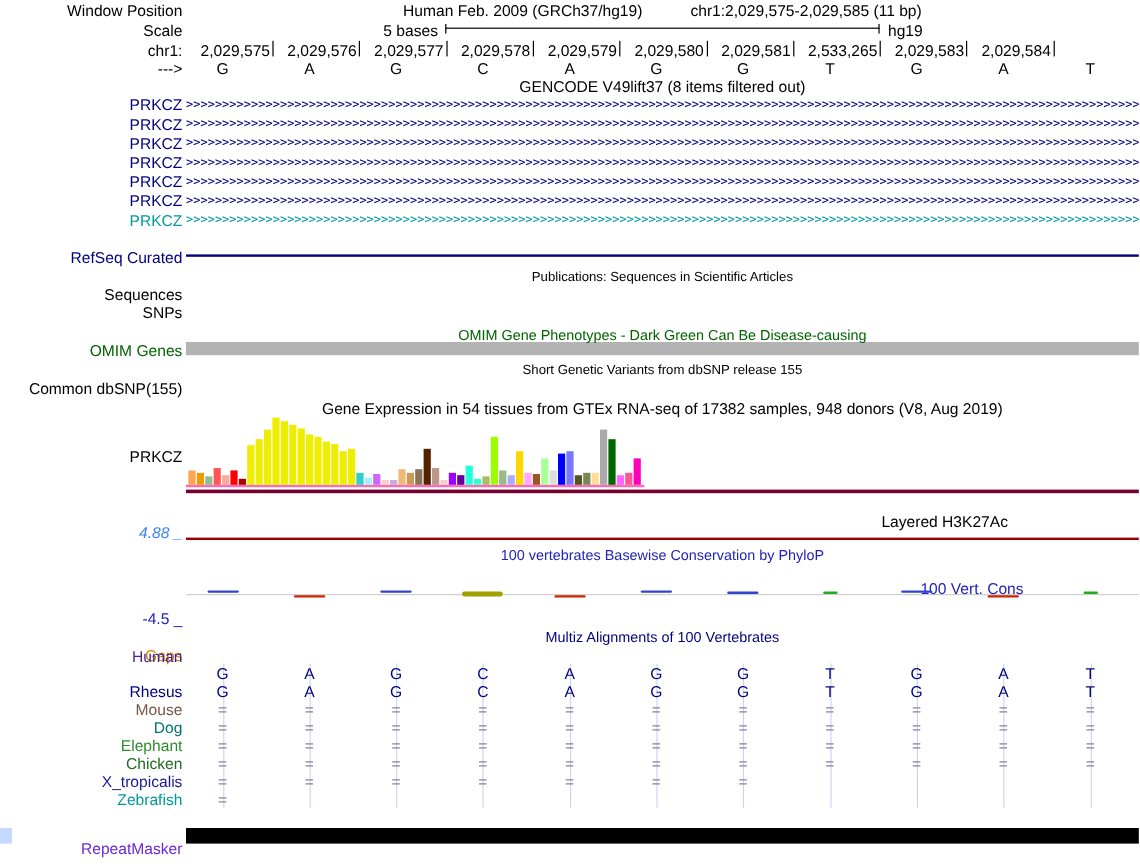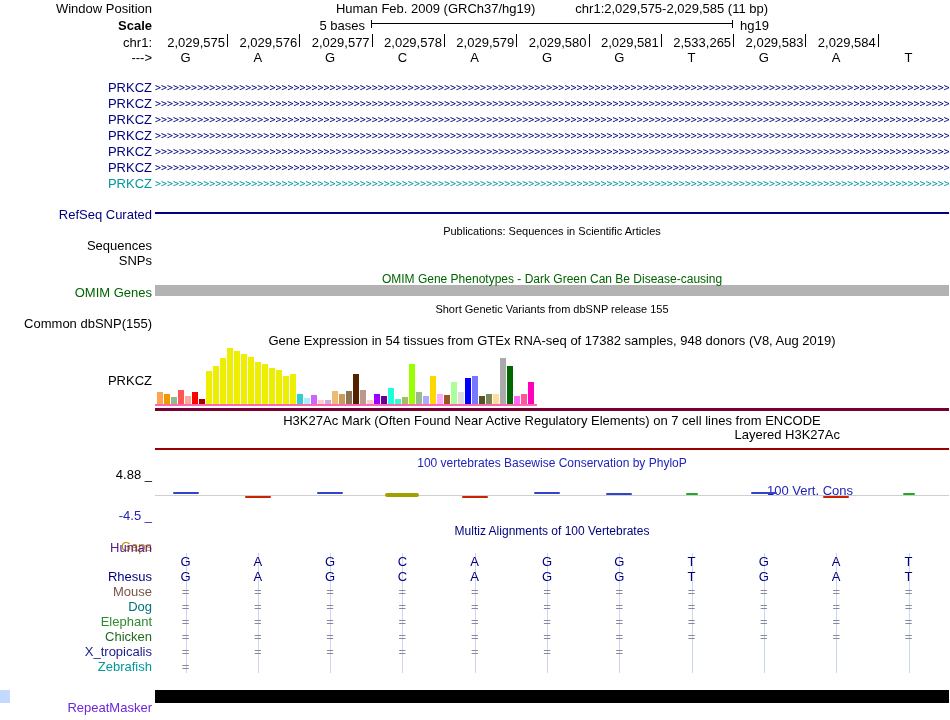--- a/index.html
+++ b/index.html
@@ -27,39 +27,39 @@
   <div class="abs" style="left: 155px; top: 212px; width: 794px; height: 2px; background: rgb(0, 0, 128);"></div>
   <div class="abs" style="left: 155px; top: 285px; width: 794px; height: 11px; background: rgb(179, 179, 179);"></div>
   <div class="abs" style="left: 155px; top: 404px; width: 382px; height: 2px; background: rgb(255, 105, 180);"></div>
   <div class="abs" style="left: 155px; top: 408px; width: 794px; height: 3px; background: rgb(119, 0, 51);"></div>
   <div class="abs" style="left: 155px; top: 448px; width: 794px; height: 2px; background: rgb(153, 0, 0);"></div>
   <div class="abs" style="left: 155px; top: 495px; width: 794px; height: 1px; background: rgb(207, 207, 207);"></div>
   <div class="abs" style="left: 155px; top: 690px; width: 794px; height: 13px; background: rgb(0, 0, 0);"></div>
   <div class="abs" style="left: 0px; top: 690px; width: 10px; height: 13px; background: rgb(195, 217, 255);"></div>
 
 <div class="abs nw" style="right: 798px; top: 1px; color: rgb(0, 0, 0);">Window Position</div>
-    <div class="abs nw" style="right: 798px; top: 18px; color: rgb(0, 0, 0); font-weight: bold;">Scale</div>
+    <div class="abs nw" style="right: 798px; top: 18px; color: rgb(0, 0, 0);">Scale</div>
     <div class="abs nw" style="right: 798px; top: 35px; color: rgb(0, 0, 0);">chr1:</div>
     <div class="abs nw" style="right: 798px; top: 50px; color: rgb(0, 0, 0);">---&gt;</div>
     <div class="abs nw" style="right: 798px; top: 207px; color: rgb(0, 0, 128);">RefSeq Curated</div>
     <div class="abs nw" style="right: 798px; top: 238px; color: rgb(0, 0, 0);">Sequences</div>
     <div class="abs nw" style="right: 798px; top: 253px; color: rgb(0, 0, 0);">SNPs</div>
     <div class="abs nw" style="right: 798px; top: 285px; color: rgb(0, 100, 0);">OMIM Genes</div>
     <div class="abs nw" style="right: 798px; top: 316px; color: rgb(0, 0, 0);">Common dbSNP(155)</div>
     <div class="abs nw" style="right: 798px; top: 373px; color: rgb(0, 0, 0);">PRKCZ</div>
     <div class="abs nw" style="right: 110px; top: 427px; color: rgb(0, 0, 0);">Layered H3K27Ac</div>
-    <div class="abs nw" style="right: 798px; top: 467px; color: #000000;">4.88 _</div>
+    <div class="abs nw" style="right: 798px; top: 436px; color: #3b82f6; font-style: italic;">4.88 _</div>
     <div class="abs nw" style="right: 97px; top: 483px; color: rgb(34, 34, 187);">100 Vert. Cons</div>
     <div class="abs nw" style="right: 798px; top: 508px; color: rgb(34, 34, 187);">-4.5 _</div>
     <div class="abs nw" style="right: 798px; top: 700px; color: #6d28d9; padding-left: 40px;">RepeatMasker</div>
+    <div class="abs nw" style="left: 155px; top: 65px; width: 794px; text-align: center; color: rgb(0, 0, 0); font-size: 13px;">GENCODE V49lift37 (8 items filtered out)</div>
     <div class="abs nw" style="left: 155px; top: 225px; width: 794px; text-align: center; color: rgb(0, 0, 0); font-size: 11px;">Publications: Sequences in Scientific Articles</div>
     <div class="abs nw" style="left: 155px; top: 272px; width: 794px; text-align: center; color: rgb(0, 100, 0); font-size: 12px;">OMIM Gene Phenotypes - Dark Green Can Be Disease-causing</div>
     <div class="abs nw" style="left: 155px; top: 303px; width: 794px; text-align: center; color: rgb(0, 0, 0); font-size: 11px;">Short Genetic Variants from dbSNP release 155</div>
     <div class="abs nw" style="left: 155px; top: 333px; width: 794px; text-align: center; color: rgb(0, 0, 0); font-size: 13px;">Gene Expression in 54 tissues from GTEx RNA-seq of 17382 samples, 948 donors (V8, Aug 2019)</div>
-    <div class="abs nw" style="left: 155px; top: 413px; width: 794px; text-align: center; color: rgb(0, 0, 0); font-size: 13px;">H3K27Ac Mark (Often Found Near Active Regulatory Elements) on 7 cell lines from ENCODE</div>
     <div class="abs nw" style="left: 155px; top: 456px; width: 794px; text-align: center; color: rgb(34, 34, 187); font-size: 12px;">100 vertebrates Basewise Conservation by PhyloP</div>
     <div class="abs nw" style="left: 155px; top: 524px; width: 794px; text-align: center; color: rgb(0, 0, 128); font-size: 12px;">Multiz Alignments of 100 Vertebrates</div>
     <div class="abs nw" style="right: 725px; top: 35px;">2,029,575</div>
     <div class="abs nw" style="left: 227px; top: 34px; width: 1px; height: 13px; background: rgb(0, 0, 0);"></div>
     <div class="abs nw" style="right: 652.7px; top: 35px;">2,029,576</div>
     <div class="abs nw" style="left: 299.3px; top: 34px; width: 1px; height: 13px; background: rgb(0, 0, 0);"></div>
     <div class="abs nw" style="right: 580.4px; top: 35px;">2,029,577</div>
     <div class="abs nw" style="left: 371.6px; top: 34px; width: 1px; height: 13px; background: rgb(0, 0, 0);"></div>
     <div class="abs nw" style="right: 508.1px; top: 35px;">2,029,578</div>
     <div class="abs nw" style="left: 443.9px; top: 34px; width: 1px; height: 13px; background: rgb(0, 0, 0);"></div>

